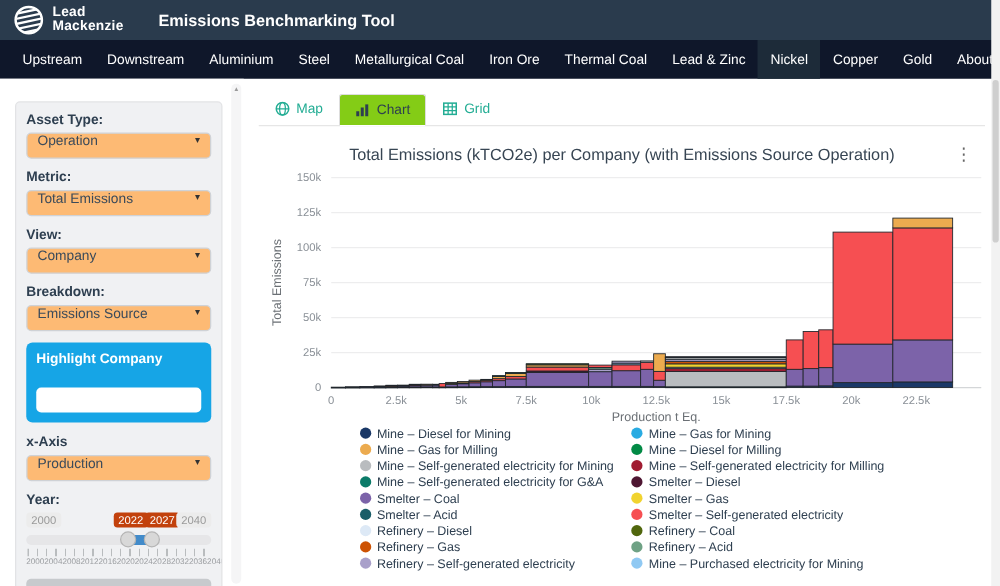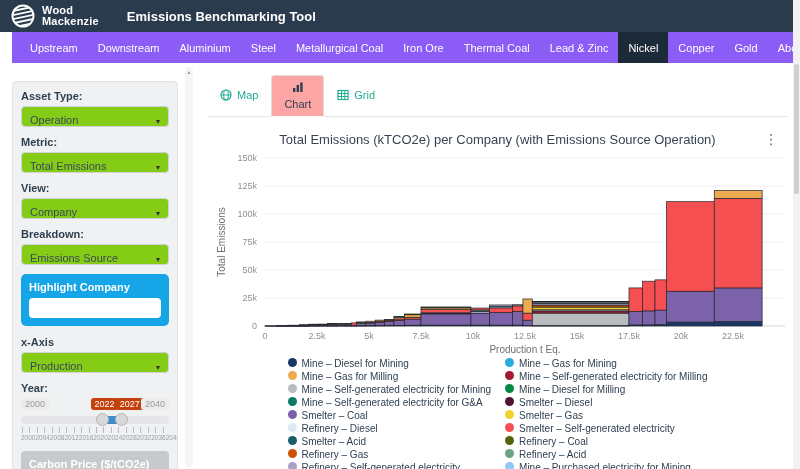--- a/index.html
+++ b/index.html
@@ -7,37 +7,37 @@
   body { font-family:"Liberation Sans", sans-serif; background:#fff; }
   .app { position:relative; width:800px; height:469px; overflow:hidden; background:#fff; }
 
   
   .hdr { height:32px; background:#2a3b4d; display:flex; align-items:center; padding-left:10px; }
   .brand { display:flex; align-items:center; gap:6px; }
   .brand-text { color:#fff; font-size:11px; line-height:11px; font-weight:600; letter-spacing:.2px; }
   .app-title { color:#fff; font-size:13px; font-weight:600; margin-left:28px; }
 
   
-  .nav { height:31px; background:#8b5cf6; display:flex; align-items:stretch; padding-left:8px; font-size:11px;margin-left:12px; }
+  .nav { height:31px; background:#0f172a; display:flex; align-items:stretch; padding-left:8px; font-size:11px; }
   .nav-item { color:#fff; display:flex; align-items:center; padding:0 10px; cursor:pointer; white-space:nowrap; }
   .nav-item.active { background:#1d2b39; }
 
   
   .content { display:flex; height:406px; position:relative; }
 
   
   .sidebar { width:195px; position:relative; background:#fff; flex:none; }
   .panel { position:absolute; left:12px; top:18px; width:166px; height:470px;
            background:#f0f1f3; border:1px solid #e2e3e5; border-radius:4px; padding:8px 8px; overflow:hidden; }
   .flabel { font-size:11px; font-weight:bold; color:#2e3f50; margin-bottom:3px; height:13px; }
-  .select { background:#84cc16; border:1px solid #cfd2d6; border-radius:4px; height:21px; margin-bottom:9px;
-            display:flex; align-items:flex-end; justify-content:space-between; padding:0 8px; font-size:11px; color:#3a4a5a; cursor:pointer; }
+  .select { background:#fdba74; border:1px solid #cfd2d6; border-radius:4px; height:21px; margin-bottom:9px;
+            display:flex; align-items:flex-start; justify-content:space-between; padding:0 8px; font-size:11px; color:#3a4a5a; cursor:pointer; }
   .caret { font-size:8px; color:#333; }
   .hl-box { background:#16a5e6; border-radius:5px; padding:7px 8px 8px; margin:4px 0 10px; }
-  .hl-label { color:#fff; font-size:11px; font-weight:bold; margin-bottom:5px; }
+  .hl-label { color:#fff; font-size:11px; font-weight:bold; margin-bottom:17px; }
   .hl-input { width:100%; height:20px; border:none; border-radius:4px; background:#fff; padding:0 6px; font-size:11px; }
 
   .slider-badges { position:relative; height:14px; margin-bottom:4px; font-size:9px; }
   .badge { position:absolute; top:0; padding:1px 4px; border-radius:3px; background:#ececec; color:#9a9a9a; }
   .badge.blue { background:#c2410c; color:#fff; }
   .track { position:relative; height:8px; background:#e6e6e8; border-radius:4px; margin:4px 0 3px; cursor:pointer; }
   .track .fill { position:absolute; top:0; bottom:0; background:#428bca; }
   .handle { position:absolute; top:-3px; width:13px; height:13px; border-radius:50%; background:#d8d8d8;
             border:1px solid #b5b5b5; margin-left:-6px; cursor:pointer; }
   .ticks { height:6px; background:repeating-linear-gradient(to right,#b9bcbe 0 1px,transparent 1px 7.4px); margin:0 1px; }
@@ -47,22 +47,22 @@
   .gray-box .flabel { color:#fff; }
 
   .side-scroll { position:absolute; right:2px; top:4px; bottom:2px; width:8px; background:#f5f5f6; border-radius:4px;
                  text-align:center; font-size:5px; color:#9a9a9a; line-height:10px; cursor:pointer; }
 
   
   .main { flex:1; position:relative; padding-top:12px; overflow:hidden; }
   .tabs { display:flex; margin:0 12px; border-bottom:1px solid #e6e6e6; }
   .tab { display:flex; align-items:center; gap:5px; padding:5px 12px 6px; font-size:11px; color:#23ad94;
          cursor:pointer; border:1px solid transparent; }
-  .tab.active { color:#2e3f50; background:#fca5a5; border-color:#ddd; border-bottom-color:#fff; margin-bottom:-1px;
-                border-radius:3px 3px 0 0;flex-direction:column; }
+  .tab.active { color:#2e3f50; background:#84cc16; border-color:#ddd; border-bottom-color:#fff; margin-bottom:-1px;
+                border-radius:3px 3px 0 0; }
   .chart-head { position:relative; margin-top:15px; }
   .chart-title { text-align:center; font-size:13px; color:#374553; }
   .kebab { position:absolute; right:22px; top:0; font-size:14px; color:#666; line-height:14px; cursor:pointer; letter-spacing:0; }
   #chart-svg { display:block; margin-top:3px; }
 
   .legend { display:grid; grid-auto-flow:column; grid-template-rows:repeat(9,13px); justify-content:center;
             column-gap:14px; font-size:10px; color:#2e3f50; margin-top:2px; }
   .li { display:flex; align-items:flex-start; gap:5px; cursor:pointer; white-space:nowrap; }
   .dot { width:9px; height:9px; border-radius:50%; flex:none; }
 
@@ -85,21 +85,21 @@
         <circle cx="13" cy="13" r="10.5" fill="none" stroke="#fff" stroke-width="2"></circle>
         <g clip-path="url(#lc)" stroke="#fff" stroke-width="1.8" transform="rotate(-12 13 13)">
           <line x1="1" y1="6" x2="25" y2="6"></line>
             <line x1="1" y1="10" x2="25" y2="10"></line>
           <line x1="1" y1="14" x2="25" y2="14"></line>
             <line x1="1" y1="18" x2="25" y2="18"></line>
           <line x1="1" y1="22" x2="25" y2="22"></line>
         </g>
       </svg>
       <div class="brand-text">
-        <div>Wood</div>
+        <div>Lead</div>
         <div>Mackenzie</div>
       </div>
     </div>
     <div class="app-title">Emissions Benchmarking Tool</div>
   </div>
 
   <div class="nav" id="primary-nav">
       <div class="nav-item">Upstream</div>
       <div class="nav-item">Downstream</div>
       <div class="nav-item">Aluminium</div>
@@ -372,46 +372,46 @@
           </div>
           <div class="li">
             <span class="dot" style="background: rgb(11, 123, 105);"></span>
             <span>Mine – Self-generated electricity for G&amp;A</span>
           </div>
           <div class="li">
             <span class="dot" style="background: rgb(124, 99, 169);"></span>
             <span>Smelter – Coal</span>
           </div>
           <div class="li">
+            <span class="dot" style="background: rgb(25, 93, 104);"></span>
+            <span>Smelter – Acid</span>
+          </div>
+          <div class="li">
             <span class="dot" style="background: rgb(221, 233, 246);"></span>
             <span>Refinery – Diesel</span>
           </div>
           <div class="li">
-            <span class="dot" style="background: rgb(25, 93, 104);"></span>
-            <span>Smelter – Acid</span>
-          </div>
-          <div class="li">
             <span class="dot" style="background: rgb(205, 83, 4);"></span>
             <span>Refinery – Gas</span>
           </div>
           <div class="li">
             <span class="dot" style="background: rgb(169, 160, 202);"></span>
             <span>Refinery – Self-generated electricity</span>
           </div>
           <div class="li">
             <span class="dot" style="background: rgb(41, 171, 226);"></span>
             <span>Mine – Gas for Mining</span>
           </div>
           <div class="li">
+            <span class="dot" style="background: rgb(2, 138, 69);"></span>
+            <span>Mine – Diesel for Milling</span>
+          </div>
+          <div class="li">
             <span class="dot" style="background: rgb(160, 28, 49);"></span>
             <span>Mine – Self-generated electricity for Milling</span>
-          </div>
-          <div class="li">
-            <span class="dot" style="background: rgb(2, 138, 69);"></span>
-            <span>Mine – Diesel for Milling</span>
           </div>
           <div class="li">
             <span class="dot" style="background: rgb(78, 22, 50);"></span>
             <span>Smelter – Diesel</span>
           </div>
           <div class="li">
             <span class="dot" style="background: rgb(241, 211, 47);"></span>
             <span>Smelter – Gas</span>
           </div>
           <div class="li">

